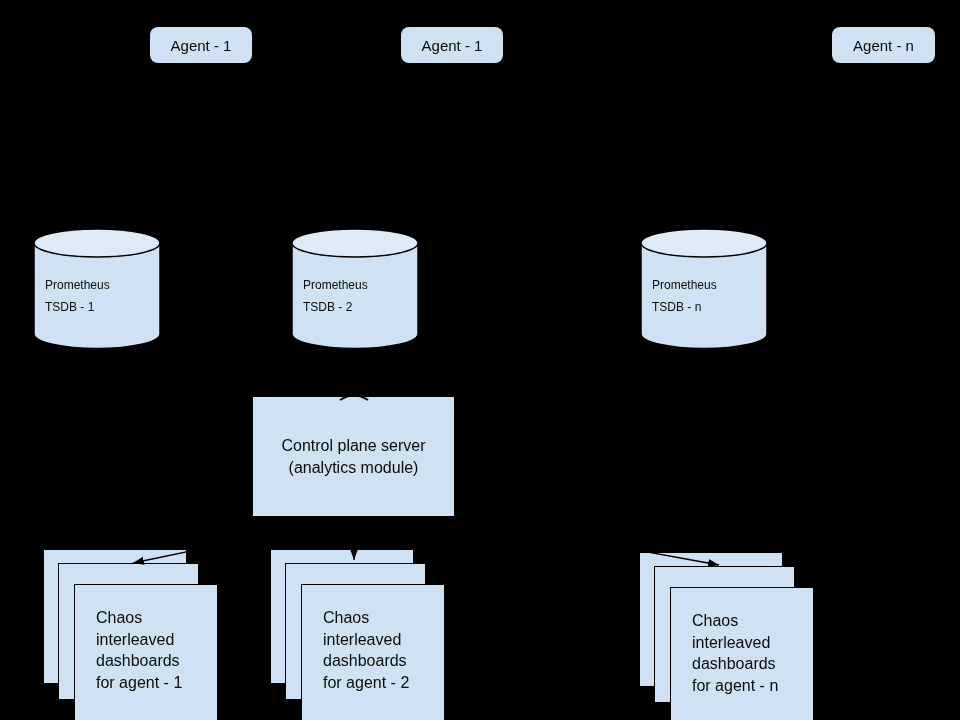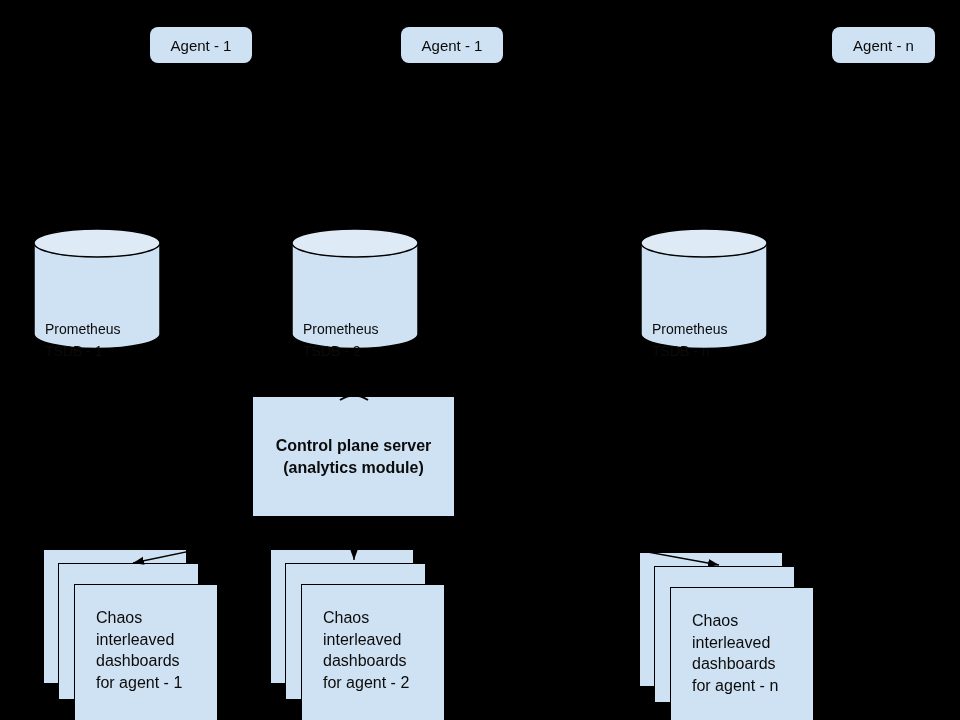--- a/index.html
+++ b/index.html
@@ -27,27 +27,27 @@
   #agent-n{left:832px;width:103px;}
   .cylinder{
     position:absolute;width:128px;height:122px;top:228px;
   }
   #tsdb-1{left:33px;}
   #tsdb-2{left:291px;}
   #tsdb-n{left:640px;}
   .cylinder svg{position:absolute;left:0;top:0;}
   .cyl-label{
     position:absolute;left:12px;top:46px;
-    font-size:14px;line-height:22px;white-space:pre-line;margin-top:44px;
+    font-size:12px;line-height:22px;white-space:pre-line;
   }
   .control-plane{
     position:absolute;left:253px;top:397px;width:201px;height:119px;
     background:var(--fill);
     display:flex;align-items:center;justify-content:center;text-align:center;
-    font-size:16px;line-height:22px;white-space:pre-line;font-weight:bold;
+    font-size:16px;line-height:22px;white-space:pre-line;
   }
   .stack{position:absolute;width:220px;height:200px;}
   #stack-1{left:43px;top:549px;}
   #stack-2{left:270px;top:549px;}
   #stack-n{left:639px;top:552px;}
   .page{
     position:absolute;background:var(--fill);
     border:1px solid var(--line);box-sizing:border-box;
   }
   .page.back{left:0;top:0;width:144px;height:135px;}

